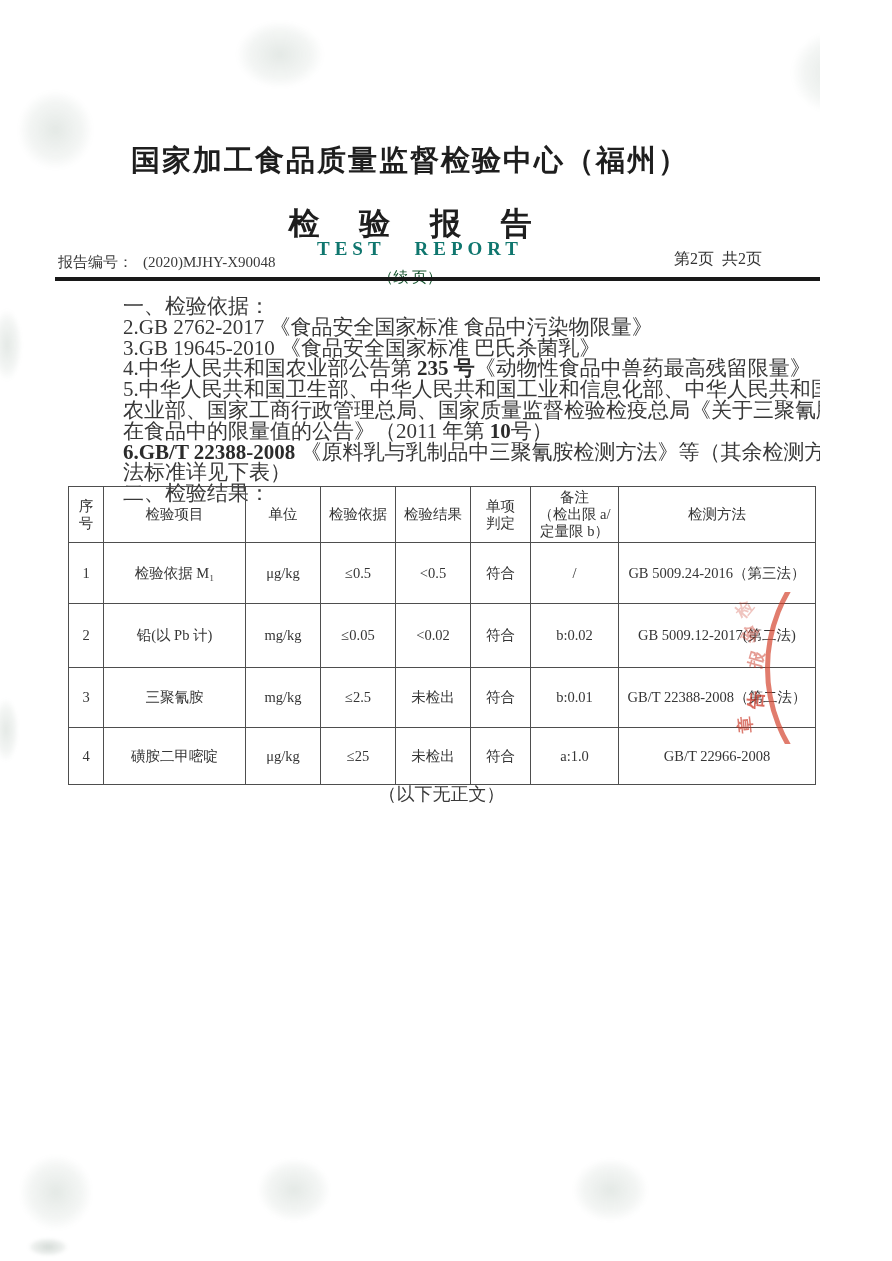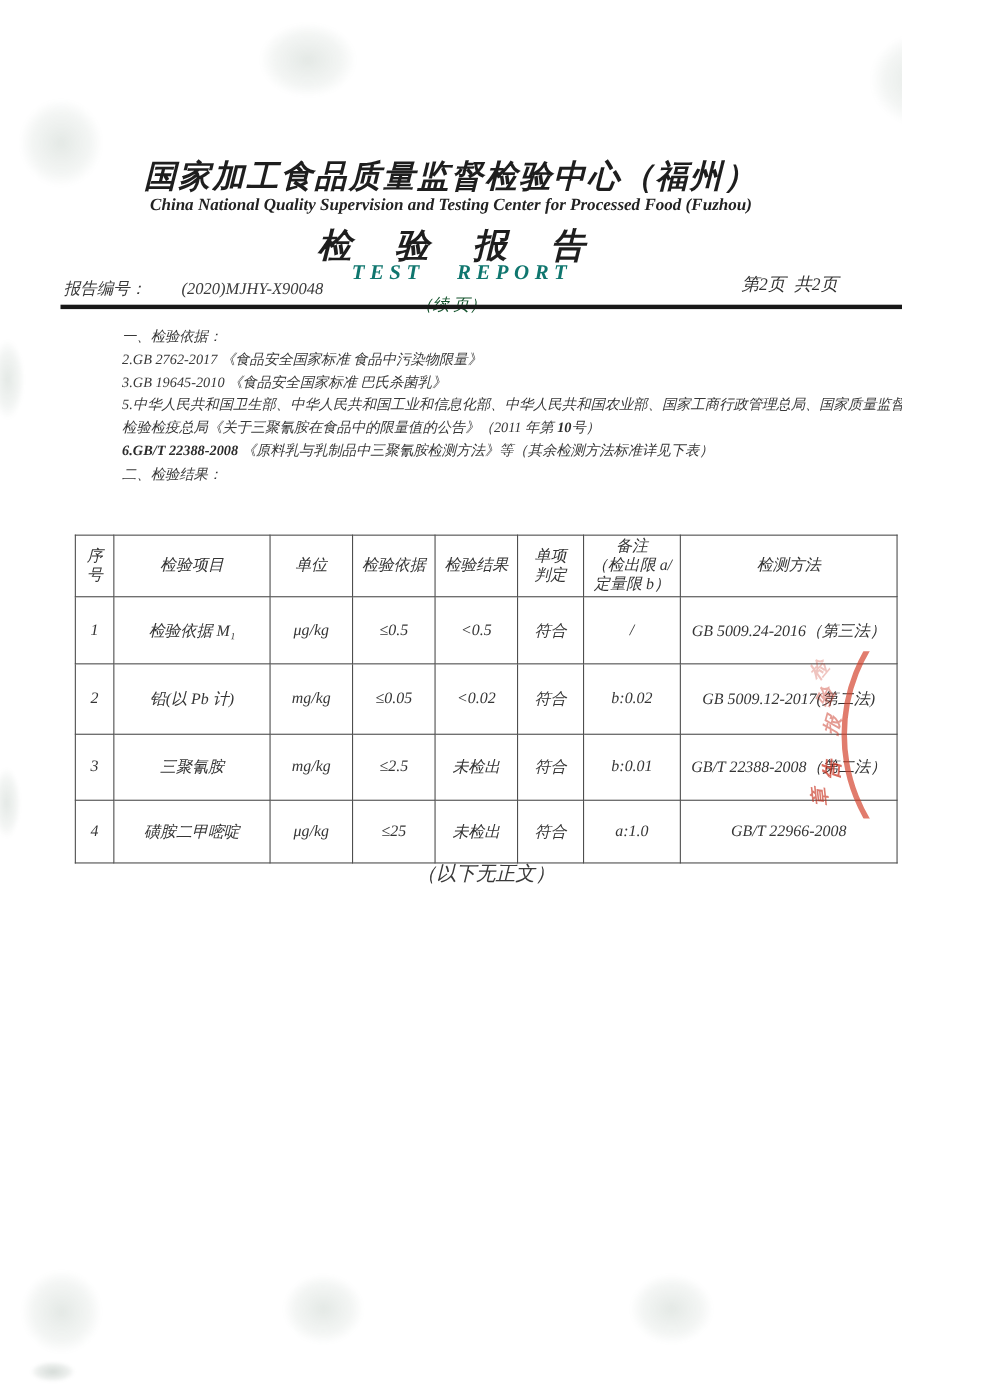--- a/index.html
+++ b/index.html
@@ -1,39 +1,39 @@
 <!DOCTYPE html>
 <html><head>
 <meta charset="utf-8">
 <style>
   html,body{margin:0;padding:0;background:#ffffff;}
   .page{position:relative;width:820px;height:1261px;background:#ffffff;overflow:hidden;
-        font-family:"Liberation Serif","DejaVu Serif",serif;color:#333;font-style:italic;}
+        font-family:"Liberation Serif","DejaVu Serif",serif;color:#333;}
 
   
   .org-cn{position:absolute;top:141px;left:0;width:100%;text-align:center;
           font-size:29px;font-weight:bold;letter-spacing:2px;color:#1e1e1e;}
   .org-en{position:absolute;top:178px;left:0;width:100%;text-align:center;
           font-size:15.5px;font-weight:bold;color:#222;}
   .doc-title-cn{position:absolute;top:203px;left:0;width:100%;text-align:center;
           font-size:31px;font-weight:bold;letter-spacing:16px;padding-left:16px;
           box-sizing:border-box;color:#1e1e1e;white-space:pre;}
   .doc-title-en{position:absolute;top:238px;left:0;width:100%;text-align:center;
           font-size:19px;font-weight:bold;letter-spacing:5px;padding-left:20px;
           box-sizing:border-box;color:#0f766e;white-space:pre;}
   .report-no{position:absolute;top:253px;left:58px;font-size:15px;color:#3a3a3a;}
-  .report-no .lbl{margin-right:32px;}
+  .report-no .lbl{margin-right:10px;}
   .continuation{position:absolute;top:268px;left:50%;transform:translateX(-50%);
           font-size:15px;color:#14532d;white-space:pre;}
   .page-ind{position:absolute;top:249px;right:58px;font-size:16px;color:#333;white-space:pre;}
   .rule{position:absolute;top:277px;left:55px;width:782px;height:4px;background:#181818;}
 
   
-  .basis{position:absolute;top:296px;left:111px;width:718px;
-         font-size:13px;line-height:20.8px;color:#383838;}
+  .basis{position:absolute;top:296px;left:123px;width:718px;
+         font-size:21px;line-height:20.8px;color:#383838;}
   .basis b{color:#2b2b2b;}
   .results-heading{margin:0;}
 
   
   table.results{position:absolute;top:486px;left:68px;border-collapse:collapse;
         table-layout:fixed;width:747px;font-size:14.5px;color:#353535;}
   table.results th,table.results td{border:1.5px solid #4e4e4e;text-align:center;
         vertical-align:middle;padding:2px 4px;font-weight:normal;}
   table.results th{white-space:pre-line;line-height:17px;}
   tr.hr th{height:49px;}
@@ -74,35 +74,35 @@
   <div class="blob" style="left:-10px;top:690px;width:32px;height:80px;"></div>
   <div class="blob" style="left:858px;top:930px;width:36px;height:80px;"></div>
   <div class="blob" style="left:10px;top:1145px;width:92px;height:95px;"></div>
   <div class="blob" style="left:248px;top:1150px;width:92px;height:80px;"></div>
   <div class="blob" style="left:563px;top:1150px;width:95px;height:80px;"></div>
   <div class="blob" style="left:833px;top:1140px;width:60px;height:95px;"></div>
   <div class="blob dk" style="left:24px;top:1236px;width:48px;height:22px;"></div>
   <div class="blob dk" style="left:822px;top:1226px;width:52px;height:26px;"></div>
 
   <div class="org-cn">国家加工食品质量监督检验中心（福州）</div>
-  <div class="org-en">China National Quality Supervision and Testing Center for Processed Food (Fuzhou)</div>
   <div class="doc-title-cn">检 验 报 告</div>
   <div class="doc-title-en">TEST   REPORT</div>
 
   <div class="report-no">
     <span class="lbl">报告编号：</span><span>(2020)MJHY-X90048</span>
   </div>
   <div class="continuation">（续 页）</div>
   <div class="page-ind">第2页  共2页</div>
   <div class="rule"></div>
 
   <div class="basis">
     <div>一、检验依据：</div>
     <div>2.GB 2762-2017 《食品安全国家标准 食品中污染物限量》</div>
     <div>3.GB 19645-2010 《食品安全国家标准 巴氏杀菌乳》</div>
+    <div><span>4.中华人民共和国农业部公告第 </span><b>235 号</b><span>《动物性食品中兽药最高残留限量》</span></div>
     <div><span>5.中华人民共和国卫生部、中华人民共和国工业和信息化部、中华人民共和国农业部、国家工商行政管理总局、国家质量监督检验检疫总局《关于三聚氰胺在食品中的限量值的公告》（2011 年第 </span><b>10</b><span>号）</span></div>
     <div><b>6.GB/T 22388-2008</b><span> 《原料乳与乳制品中三聚氰胺检测方法》等（其余检测方法标准详见下表）</span></div>
     <div class="results-heading">二、检验结果：</div>
   </div>
 
   <table class="results">
     <colgroup>
       <col style="width:35px">
         <col style="width:142px">
         <col style="width:75px">

